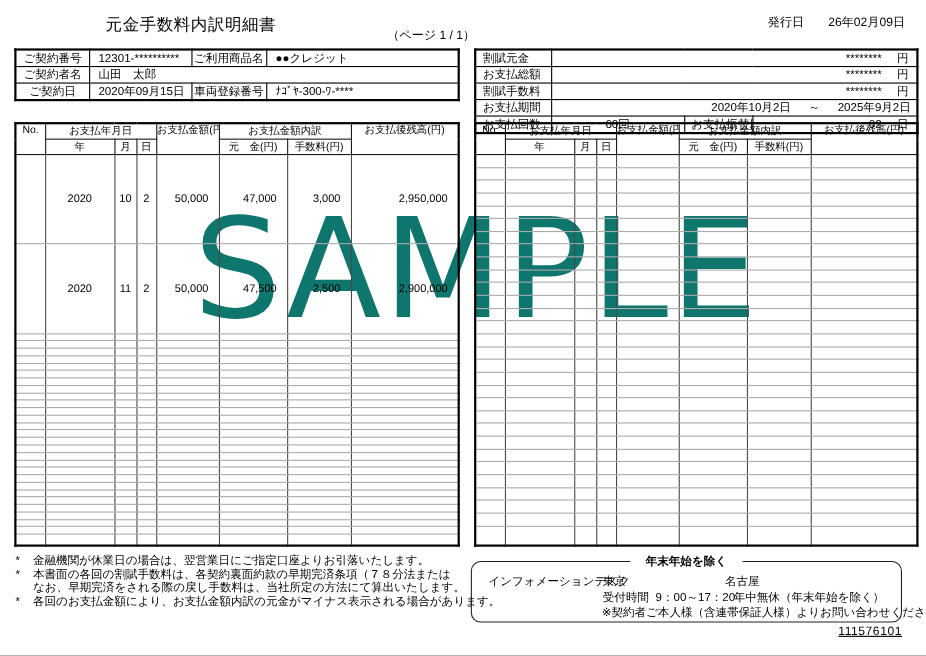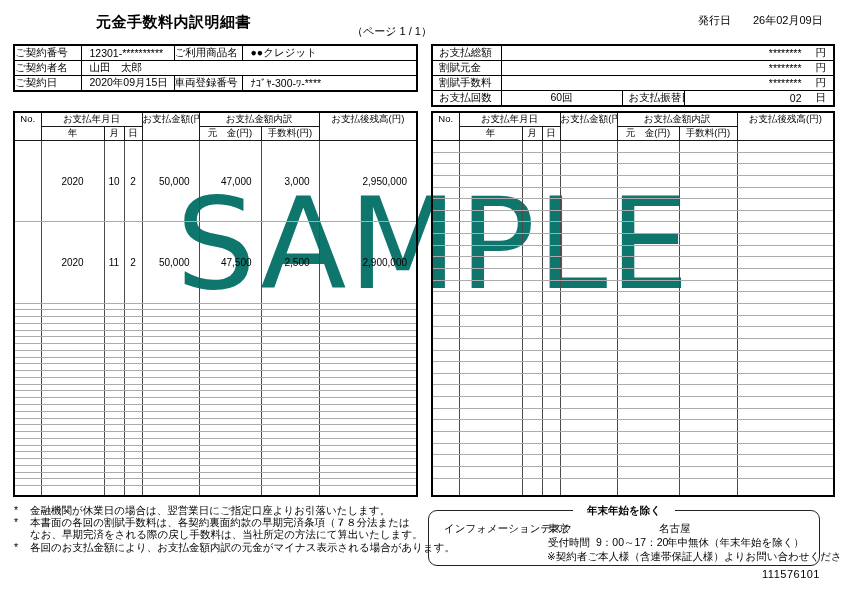--- a/index.html
+++ b/index.html
@@ -12,35 +12,35 @@
   
   .watermark {
     position:absolute; left:176px; top:190px; z-index:0;
     font-size:126px; line-height:110px; font-weight:400;
     letter-spacing:2px; color:#ececec; user-select:none;
     font-family:"DejaVu Sans","Liberation Sans",sans-serif;
   }
   
   .doc-title {
     position:absolute; left:96px; top:13px; z-index:2;
-    font-size:15px; font-weight:bold; letter-spacing:0.5px;
+    font-size:15px; font-weight:normal; letter-spacing:0.5px;
   }
   .page-indicator { position:absolute; left:328px; top:24px; z-index:2; font-size:11px;margin-left:24px; }
   .issue-date-wrap { position:absolute; left:698px; top:13px; z-index:2; display:flex; gap:22px; font-size:11px; }
   
   table { border-collapse:collapse; table-layout:fixed; background:transparent; }
   .contract {
     position:absolute; left:13px; top:44px; z-index:1; width:403px;
     border:2px solid #000;
   }
   .contract td {
     border:1px solid #000; font-size:10.5px; height:13.5px;
     white-space:nowrap; overflow:hidden; padding:0;
   }
-  .contract td.lbl { }
+  .contract td.lbl { text-align:center; }
   .contract td.val { padding-left:8px; }
   
   .summary {
     position:absolute; left:431px; top:44px; z-index:1; width:402px;
     border:2px solid #000;
   }
   .summary td {
     border:1px solid #000; font-size:10.5px; height:11.2px;
     white-space:nowrap; overflow:hidden; padding:0;
   }
@@ -84,21 +84,21 @@
   }
   .contact-box .abs { position:absolute; white-space:nowrap; font-size:10.5px; }
   .contact-desk { left:15px; top:11px; }
   .contact-tokyo { left:119px; top:11px;text-align:right; }
   .contact-nagoya { left:230px; top:11px; }
   .contact-hours-label { left:119px; top:25px; }
   .contact-hours { left:167px; top:25px; }
   .contact-holiday { left:238px; top:25px; }
   .contact-caution { left:118px; top:39px; font-size:9.5px; }
   
-  .doc-number { position:absolute; right:22px; top:568px; z-index:1; font-size:11px; letter-spacing:0.5px; }
+  .doc-number { position:absolute; right:22px; top:568px; z-index:1; font-size:11px; letter-spacing:0.5px;text-decoration:underline; }
 </style>
 </head>
 <body>
 
 <div class="page">
 
   <div class="watermark" id="watermark" style="color: #0f766e;">SAMPLE</div>
 
   <div class="doc-title">元金手数料内訳明細書</div>
   <div class="page-indicator">（ページ 1 / 1）</div>
@@ -136,43 +136,53 @@
 
   <table class="summary">
     <colgroup>
         <col style="width:69px">
         <col style="width:121px">
         <col style="width:62px">
         <col style="width:150px">
       </colgroup>
     <tbody>
         <tr>
-      <td class="lbl">お支払総額</td>
+      <td class="lbl">割賦元金</td>
       <td colspan="3">
         <div class="val-flex">
           <span>********</span>
           <span>円</span>
         </div>
       </td>
     </tr>
     <tr>
-      <td class="lbl">割賦元金</td>
+      <td class="lbl">お支払総額</td>
       <td colspan="3">
         <div class="val-flex">
           <span>********</span>
           <span>円</span>
         </div>
       </td>
     </tr>
     <tr>
       <td class="lbl">割賦手数料</td>
       <td colspan="3">
         <div class="val-flex">
           <span>********</span>
           <span>円</span>
+        </div>
+      </td>
+    </tr>
+    <tr>
+      <td class="lbl">お支払期間</td>
+      <td colspan="3">
+        <div class="period-flex">
+          <span>2020年10月2日</span>
+          <span>～</span>
+          <span>2025年9月2日</span>
         </div>
       </td>
     </tr>
     <tr>
       <td class="lbl">お支払回数</td>
       <td class="ctr">60回</td>
       <td class="lbl">お支払振替日</td>
       <td>
         <div class="val-flex">
           <span>02</span>

